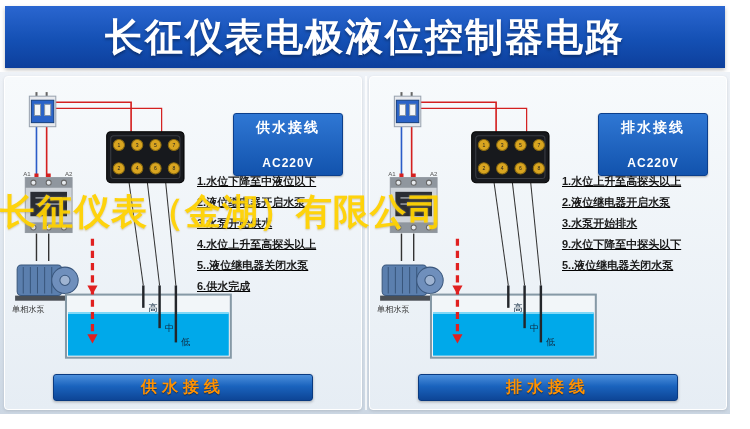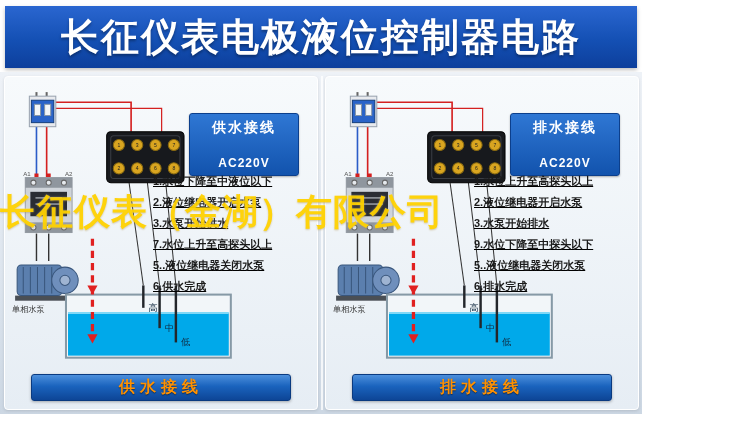--- a/index.html
+++ b/index.html
@@ -1,16 +1,16 @@
 <!DOCTYPE html>
 <html><head>
 <meta charset="utf-8">
 <style>
   html,body{margin:0;padding:0;background:#ffffff;font-family:"Liberation Sans","DejaVu Sans",sans-serif;}
-  .page{position:relative;width:642px;height:429px;background:#ffffff;overflow:hidden;}
+  .page{position:relative;width:730px;height:429px;background:#ffffff;overflow:hidden;}
 
   
   .banner{position:absolute;top:6px;left:5px;right:5px;height:62px;
     background:linear-gradient(180deg,#2a66d0 0%,#1450b4 55%,#0d3f9c 100%);
     display:flex;align-items:center;justify-content:center;
     box-shadow:0 2px 4px rgba(0,0,0,.25);}
   .banner-title{color:#ffffff;font-size:38px;font-weight:bold;letter-spacing:2px;
     text-shadow:0 2px 3px rgba(0,0,0,.35);white-space:nowrap;}
 
   
@@ -171,21 +171,21 @@
 
       <div class="badge">
         <div class="badge-line1">供水接线</div>
         <div class="badge-line2">AC220V</div>
       </div>
 
       <div class="steps">
         <div class="step">1.水位下降至中液位以下</div>
         <div class="step">2.液位继电器开启水泵</div>
         <div class="step">3.水泵开始供水</div>
-        <div class="step">7.水位上升至高探头以上</div>
+        <div class="step">4.水位上升至高探头以上</div>
         <div class="step">5..液位继电器关闭水泵</div>
         <div class="step">6.供水完成</div>
       </div>
 
       <div class="bottom-banner">
         <span>供水接线</span>
       </div>
     </div>
 
     <div class="panel">
@@ -294,21 +294,20 @@
         <div class="badge-line1">排水接线</div>
         <div class="badge-line2">AC220V</div>
       </div>
 
       <div class="steps">
         <div class="step">1.水位上升至高探头以上</div>
         <div class="step">2.液位继电器开启水泵</div>
         <div class="step">3.水泵开始排水</div>
         <div class="step">9.水位下降至中探头以下</div>
         <div class="step">5..液位继电器关闭水泵</div>
-        <div class="step">6.排水完成</div>
       </div>
 
       <div class="bottom-banner">
         <span>排水接线</span>
       </div>
     </div>
 
     <div class="watermark">长征仪表（金湖）有限公司</div>
   </div>
 

